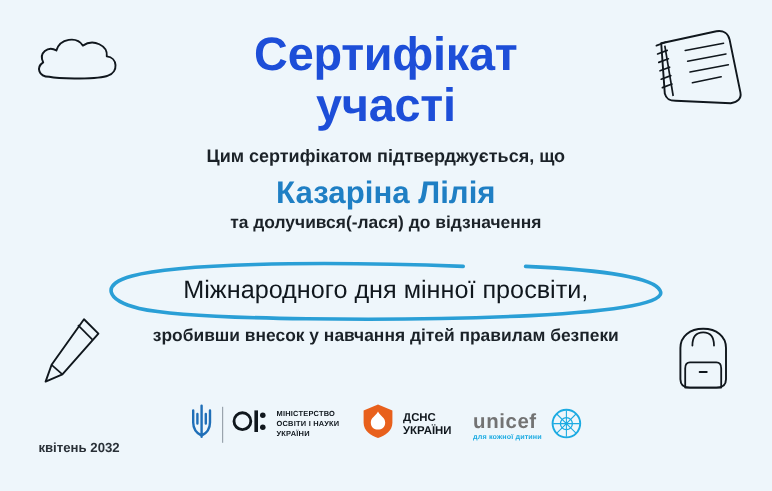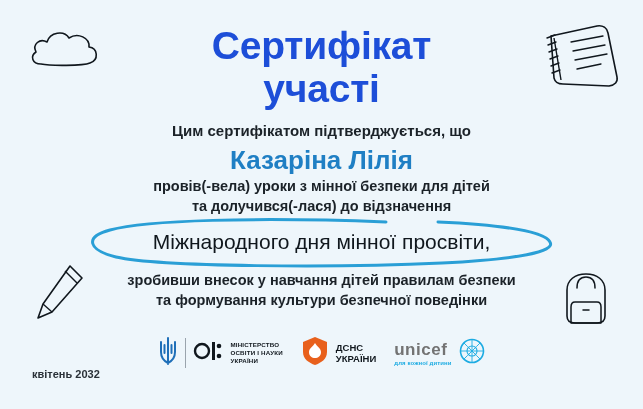--- a/index.html
+++ b/index.html
@@ -119,21 +119,21 @@
     font-weight: bold;
   }
 
   .logos {
     position: absolute;
     left: 0;
     top: 336px;
     width: 643px;
     display: flex;
     justify-content: center;
-    align-items: center;
+    align-items: flex-end;
     gap: 18px;
   }
   .logo {
     display: flex;
     align-items: center;
     gap: 7px;
   }
   .logo-divider {
     width: 1px;
     height: 30px;
@@ -216,34 +216,32 @@
   <div class="title">
     <span>Сертифікат</span>
     <span class="line2">участі</span>
   </div>
 
   <div class="body-block intro">Цим сертифікатом підтверджується, що</div>
 
   <div class="body-block recipient">Казаріна Лілія</div>
 
   <div class="body-block desc-top">
-    <div>провів(-вела) уроки з мінної безпеки для дітей</div>
     <div>та долучився(-лася) до відзначення</div>
   </div>
 
   <div class="highlight-wrap">
     <svg class="ellipse-svg" width="472" height="52" viewBox="0 0 472 52" fill="none" xmlns="http://www.w3.org/2000/svg">
       <path d="M300 6 C170 1 60 4 24 14 C-2 21 2 34 30 41 C74 51 250 52 356 47 C432 43 470 36 464 26 C459 16 420 9 352 6" stroke="#2a9fd6" stroke-width="3" stroke-linecap="round" fill="none"></path>
     </svg>
     <div class="highlight-text">Міжнародного дня мінної просвіти,</div>
   </div>
 
   <div class="body-block desc-bottom">
     <div>зробивши внесок у навчання дітей правилам безпеки</div>
-    <div>та формування культури безпечної поведінки</div>
   </div>
 
   <div class="date">квітень 2032</div>
 
   <div class="logos">
 
     <div class="logo">
       <span>
         <svg width="20" height="30" viewBox="0 0 20 30" fill="none" xmlns="http://www.w3.org/2000/svg">
           <path d="M10 2 L10 28 M3 6 L3 16 C3 22 6 25 10 27 C14 25 17 22 17 16 L17 6 M6.5 9 L6.5 17 M13.5 9 L13.5 17" stroke="#1f6fb8" stroke-width="2" stroke-linecap="round"></path>

